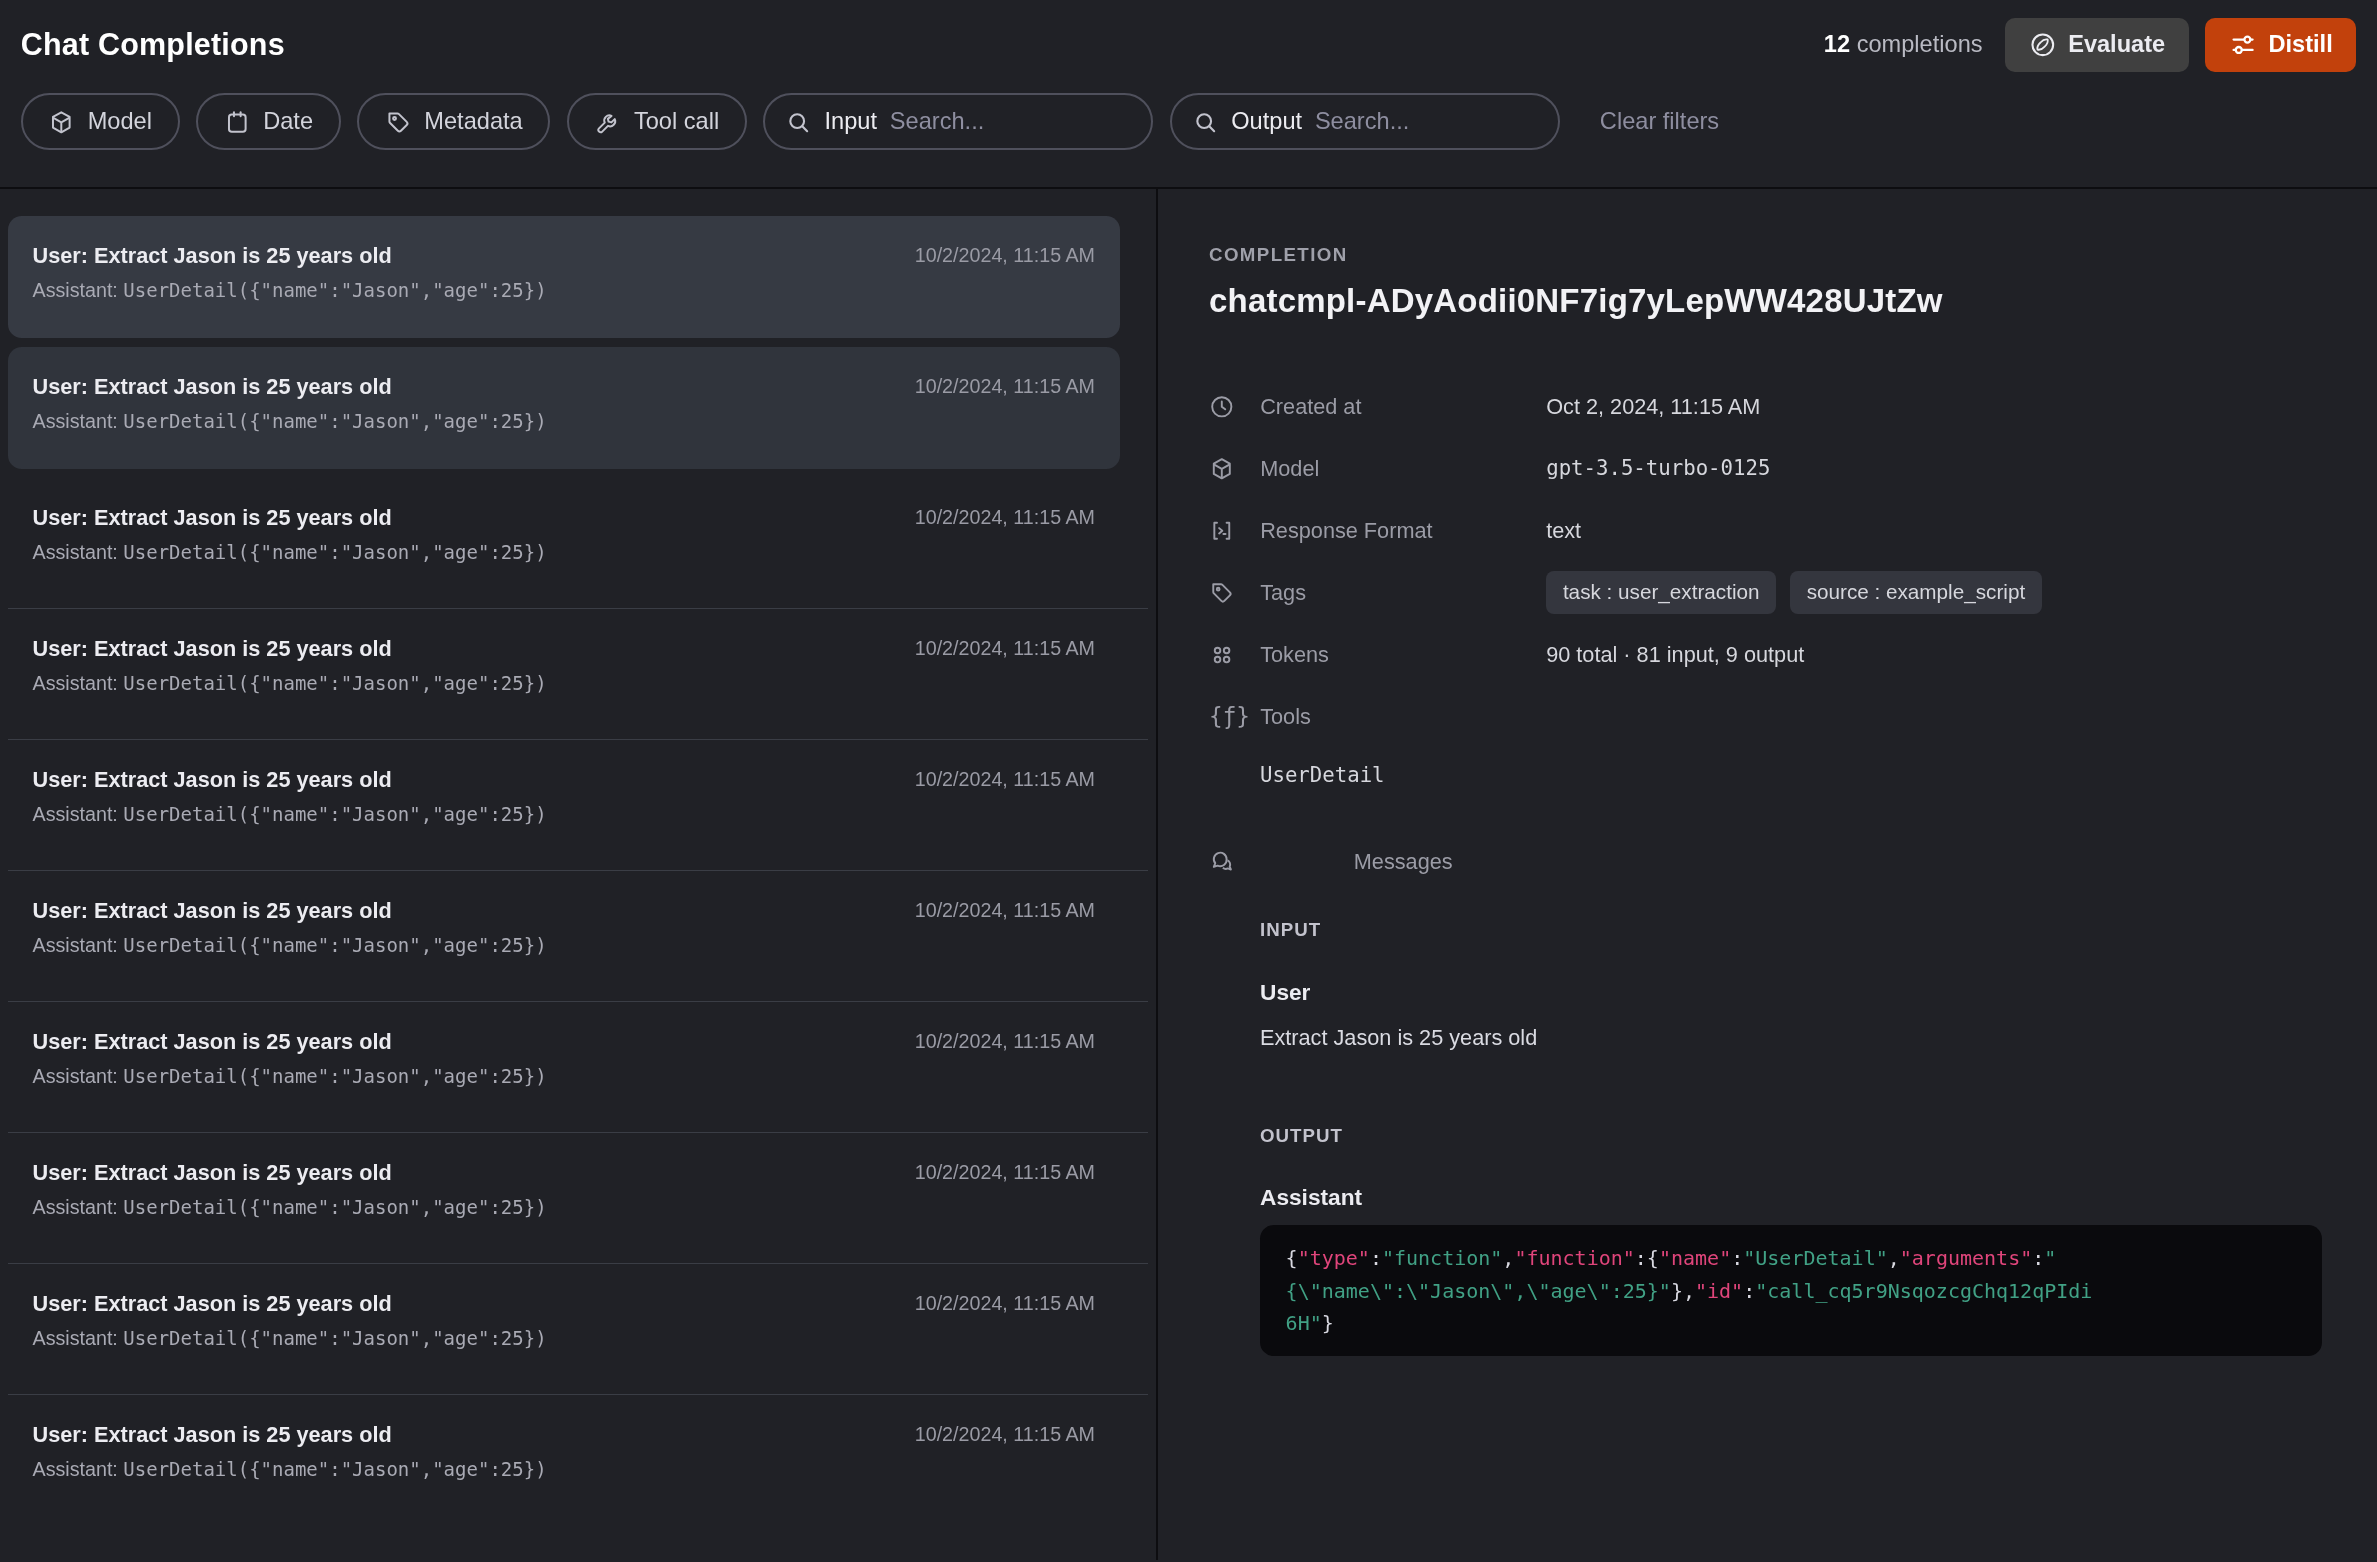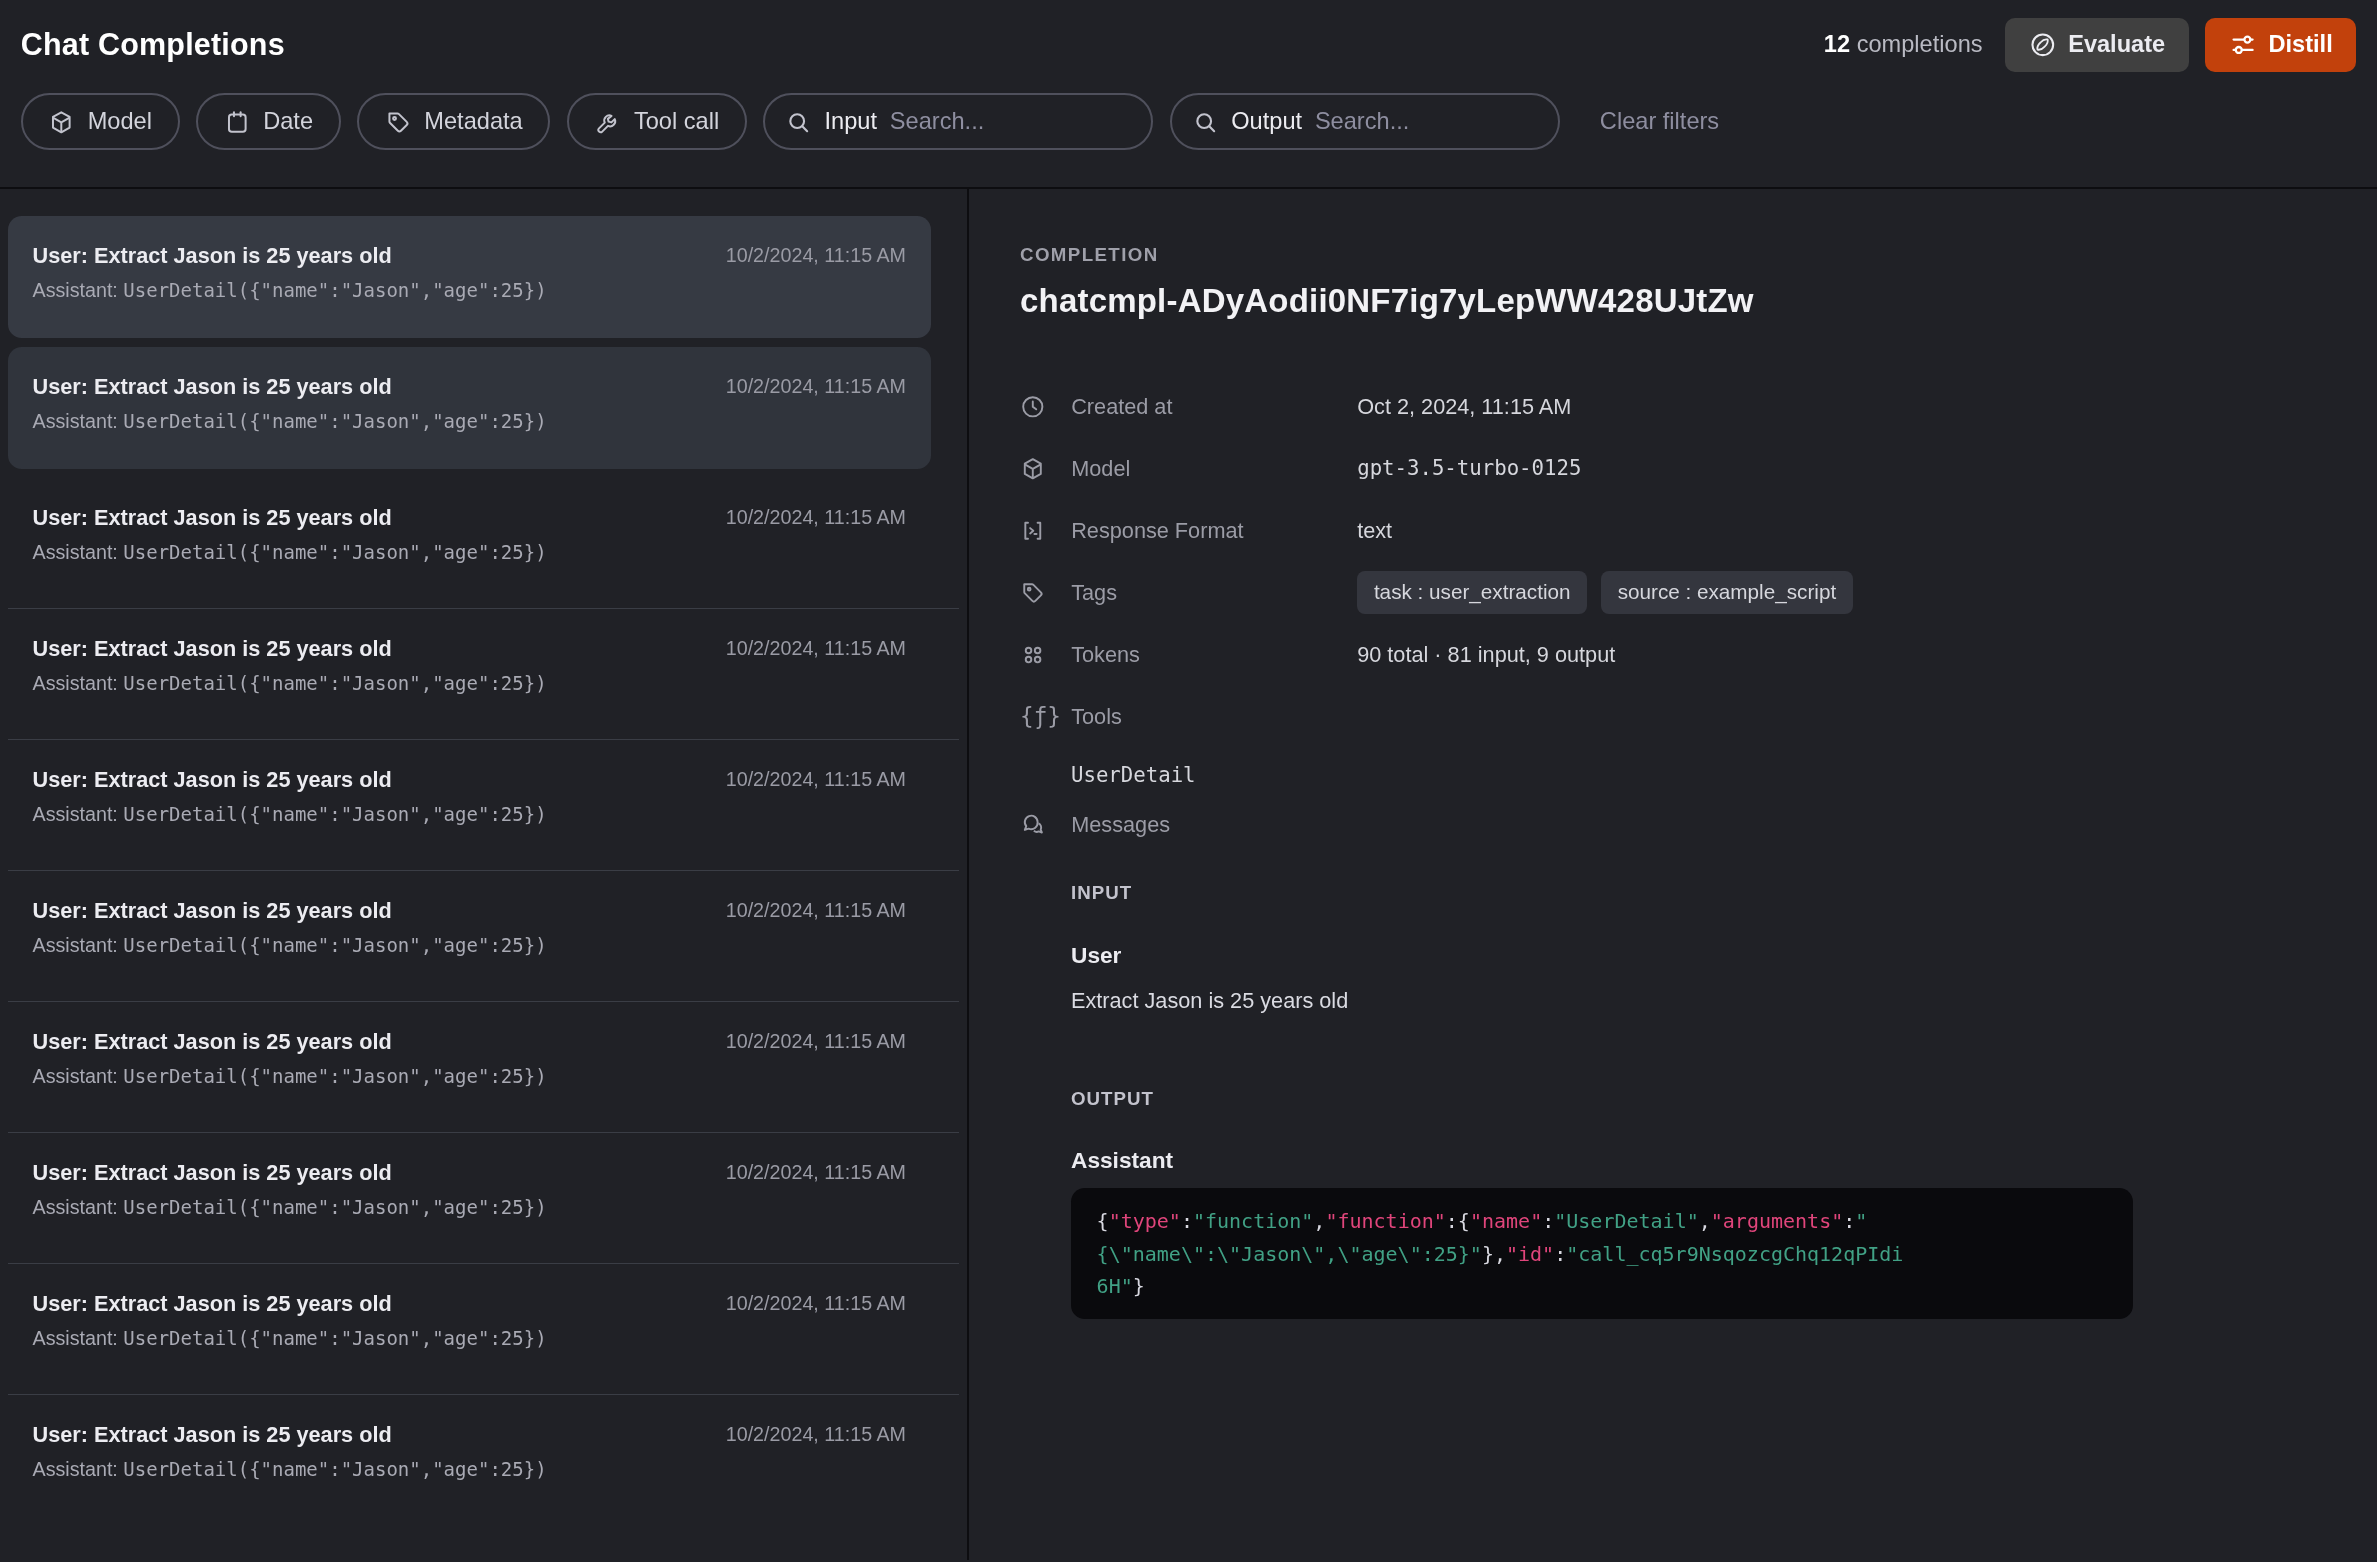--- a/index.html
+++ b/index.html
@@ -34,21 +34,21 @@
   .pill-search { width:390px; padding:0 19.7px; cursor:text; }
   .pill-search .search-label { color:#ececf1; font-weight:500; white-space:nowrap; }
   .pill-search input { flex:1; min-width:0; background:transparent; border:none; outline:none;
           color:#ececf1; font-size:23.6px; font-family:"Liberation Sans", sans-serif; }
   .pill-search input::placeholder { color:#8e8ea0; }
   .clear-filters { margin-left:23px; color:#8e8ea0; font-size:23.6px; cursor:pointer; background:none; border:none;
           font-family:"Liberation Sans", sans-serif; }
 
   
   .content { display:flex; height:1371px; }
-  .list-pane { width:969px; flex:none; border-right:2px solid #0d0d10; padding-top:26.6px; overflow:hidden; }
+  .list-pane { width:1158px; flex:none; border-right:2px solid #0d0d10; padding-top:26.6px; overflow:hidden; }
   .detail-pane { flex:1; padding:55px 55px 0 51px; overflow:hidden; }
 
   
   .row { position:relative; height:131px; cursor:pointer; }
   .row-inner { position:relative; z-index:1; padding:27.6px 187px 0 32.5px; }
   .row.hl-a::before, .row.hl-b::before {
     content:""; position:absolute; left:7.9px; right:36px; top:0; bottom:8.9px;
     border-radius:13.8px; }
   .row.hl-a::before { background:#363a43; }
   .row.hl-b::before { background:#30343c; }
@@ -66,21 +66,21 @@
   .dicon { width:25.6px; height:25.6px; flex:none; color:#9b9ca6; margin-right:25.6px; margin-top:1px; }
   .dicon svg { width:25.6px; height:25.6px; display:block; }
   .dicon.braces { font-family:"DejaVu Sans Mono", monospace; font-size:22.7px; line-height:25.6px; text-align:center; }
   .dlabel { width:286px; flex:none; font-size:21.7px; color:#9b9ca6; line-height:27.6px; }
   .dvalue { font-size:21.7px; color:#d6d7dd; line-height:27.6px; }
   .dvalue.mono { font-size:20.7px; }
   .tags-wrap { display:flex; gap:13.8px; margin-top:-7.9px; }
   .tagpill { display:inline-flex; align-items:center; height:43px; padding:0 16.7px;
              background:#34363e; border-radius:7.9px; font-size:20.7px; color:#d6d7dd; white-space:nowrap; }
   .toolname { margin:33px 0 0 51px; font-size:20.7px; color:#d6d7dd; }
-  .drow-messages { margin-top:24px; }
+  .drow-messages { margin-top:61px;text-align:center; }
 
   .msg-section { margin-left:51px; }
   .io-label { font-size:18.7px; font-weight:700; letter-spacing:1px; color:#c3c3cd; }
   .io-input  { margin-top:43px; }
   .io-output { margin-top:74px; }
   .role { margin-top:38px; font-size:22.7px; font-weight:700; color:#ececf1; }
   .role-assistant { margin-top:37px; }
   .msg-text { margin-top:18.7px; font-size:21.7px; color:#dadbe2; }
   .codeblock { margin-top:14.8px; width:1062px; background:#0a0a0d; border-radius:13.8px;
                padding:16.7px 25.6px; font-family:"DejaVu Sans Mono", monospace;

